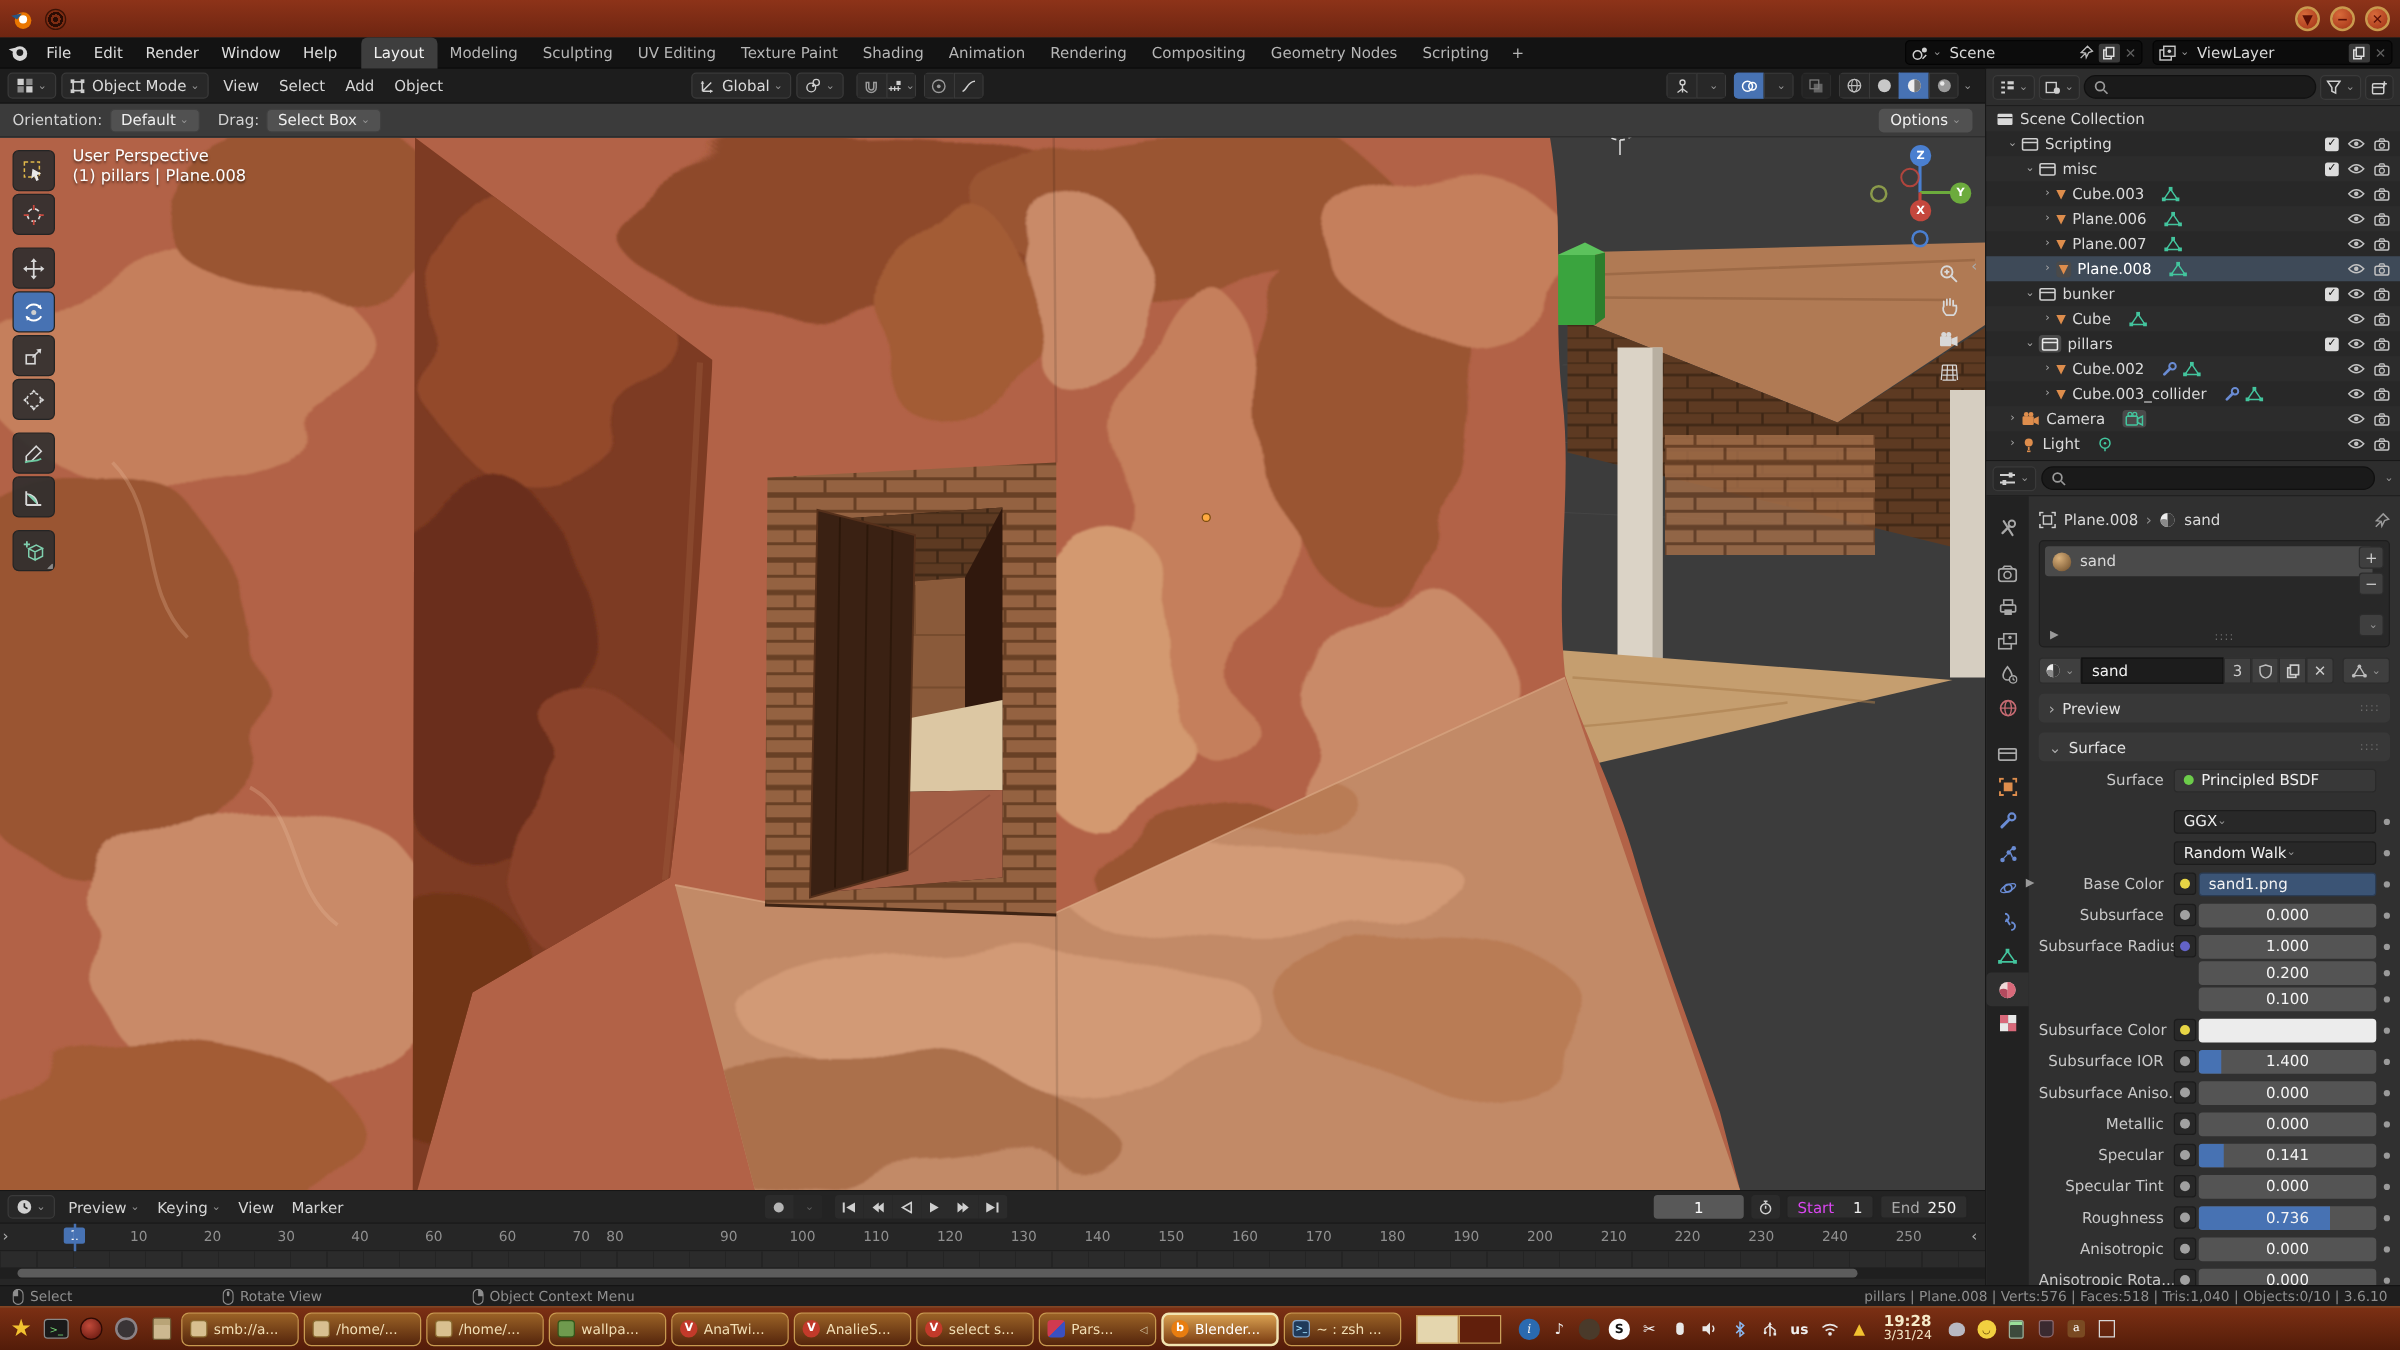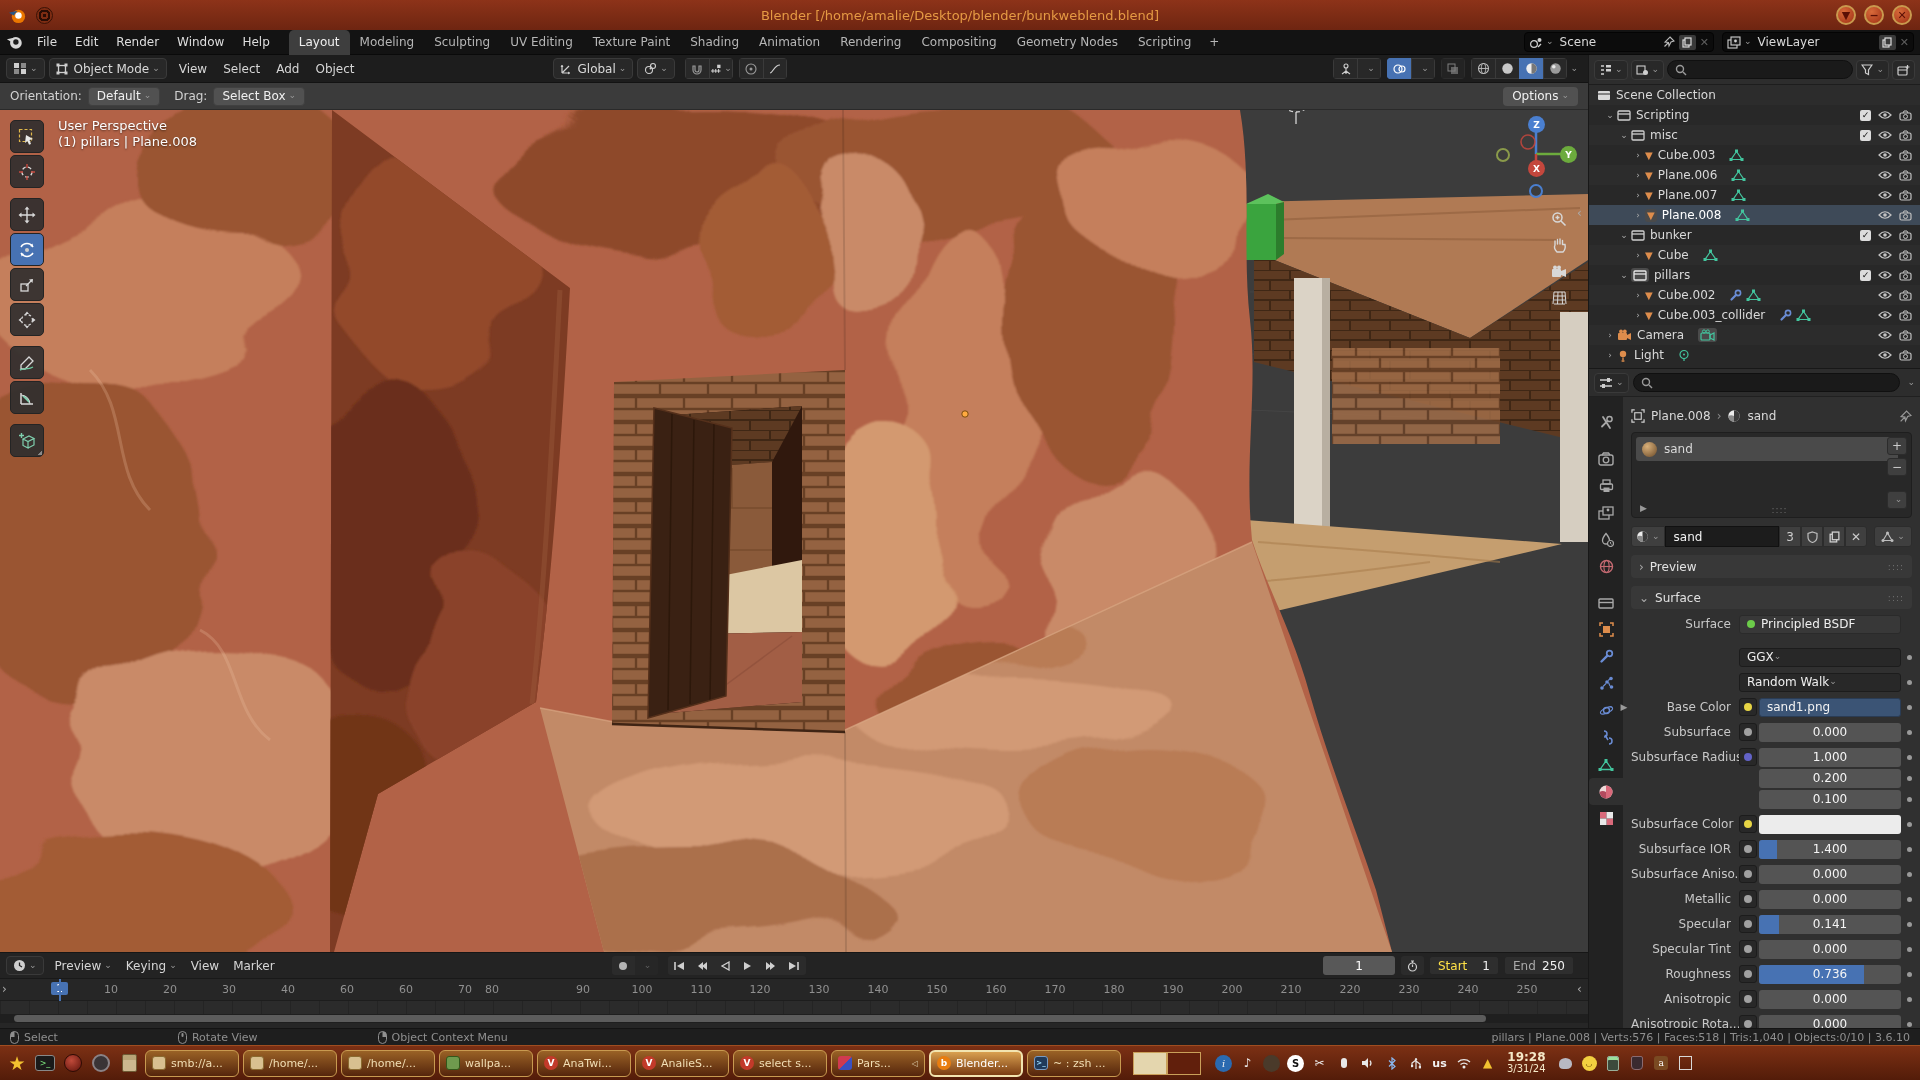--- a/index.html
+++ b/index.html
@@ -136,35 +136,34 @@
   
   #taskbar { left:0; top:1045px; width:1920px; height:35px; background:linear-gradient(#7c3014,#531c09); border-top:1px solid #a04d20; display:flex; align-items:center; padding:0 5px; gap:4px; }
   .launcher { width:24px; height:24px; display:flex; align-items:center; justify-content:center; flex:none; }
   .tb-win { height:27px; width:94px; flex:none; background:linear-gradient(#9a6226,#55250c); border:1px solid #c89a50; border-radius:6px; display:flex; align-items:center; padding:0 6px; gap:5px; color:#f2dfb6; font-size:11px; overflow:hidden; white-space:nowrap; }
   .tb-win.active { background:linear-gradient(#d9a050,#7a3c12); border:2px solid #f2e4b0; color:#fff; }
   .tb-ico { width:14px; height:14px; border-radius:3px; flex:none; display:flex; align-items:center; justify-content:center; font-size:9px; font-weight:bold; }
   .pager { display:flex; margin-left:8px; margin-right:6px; flex:none; }
   .pg { width:34px; height:23px; border:1px solid #caa05a; }
   .tray { display:flex; align-items:center; gap:7px; margin-left:4px; flex:none; }
   .tray-ico { width:17px; height:17px; display:flex; align-items:center; justify-content:center; font-size:12px; color:#f0f0f0; flex:none; }
-  .clock { text-align:right; color:#f5e9c8; line-height:12px; margin:16px 4px; flex:none; }
+  .clock { text-align:left; color:#f5e9c8; line-height:12px; margin:16px 4px; flex:none; }
   .clock .t { font-weight:bold; font-size:12px; }
   .clock .d { font-size:10px; }
 </style>
 </head>
 <body>
 
 <div id="titlebar" class="abs">
   <svg class="blender-logo" viewBox="0 0 20 20">
       <circle cx="11" cy="11" r="7" fill="#ea7600"></circle>
       <circle cx="11" cy="10" r="3.4" fill="#fff"></circle>
       <path d="M1,7 L10,5 L6,10 Z" fill="#265787"></path>
     </svg>
   <span class="vortex"></span>
-  <div class="title">Blender [/home/amalie/Desktop/blender/bunkweblend.blend]</div>
   <div class="right">
     <div class="winbtn">▼</div>
     <div class="winbtn">−</div>
     <div class="winbtn">✕</div>
   </div>
 </div>
 
 <div id="menubar" class="abs">
   <svg width="18" height="18" viewBox="0 0 20 20" style="margin:0 4px 0 6px">
       <circle cx="11" cy="11" r="6.5" fill="#d8d8d8"></circle>
@@ -667,21 +666,21 @@
 
     <div style="margin-left:auto;display:flex;align-items:center;margin-right:8px">
       <div class="frame-field">1</div>
       <div class="play-btn" style="margin-left:6px;border-radius:3px">
           <svg width="11" height="12" viewBox="0 0 11 12">
             <circle cx="5.5" cy="7" r="4" fill="none" stroke="#cfcfcf" stroke-width="1.2"></circle>
             <path d="M5.5,7 V4.5 M4,1 h3 M5.5,1 v2" stroke="#cfcfcf" stroke-width="1.2"></path>
           </svg>
         </div>
       <div class="se-field">
-        <span style="color:#fde047">Start</span>
+        <span style="color:#d946ef">Start</span>
         <span style="color:#f0f0f0">1</span>
       </div>
       <div class="se-field">
         <span style="color:#aaa">End</span>
         <span style="color:#f0f0f0">250</span>
       </div>
     </div>
   </div>
 
   <div id="tl-ruler">

